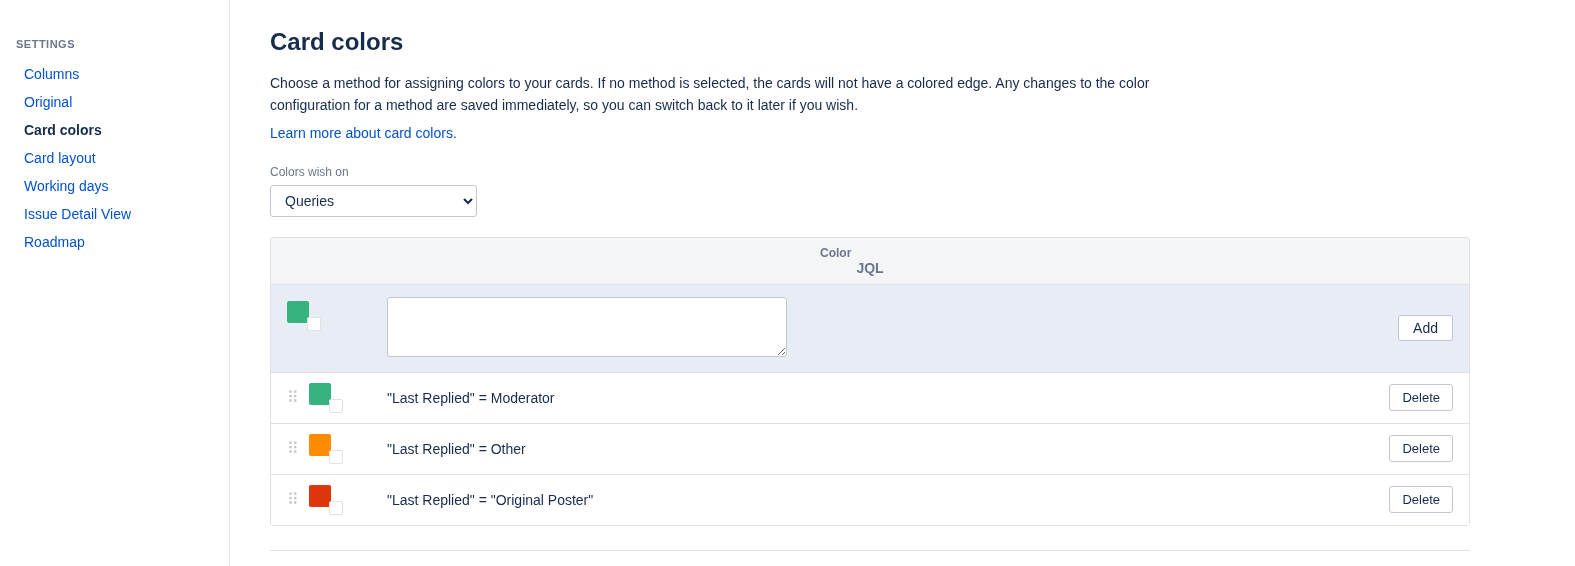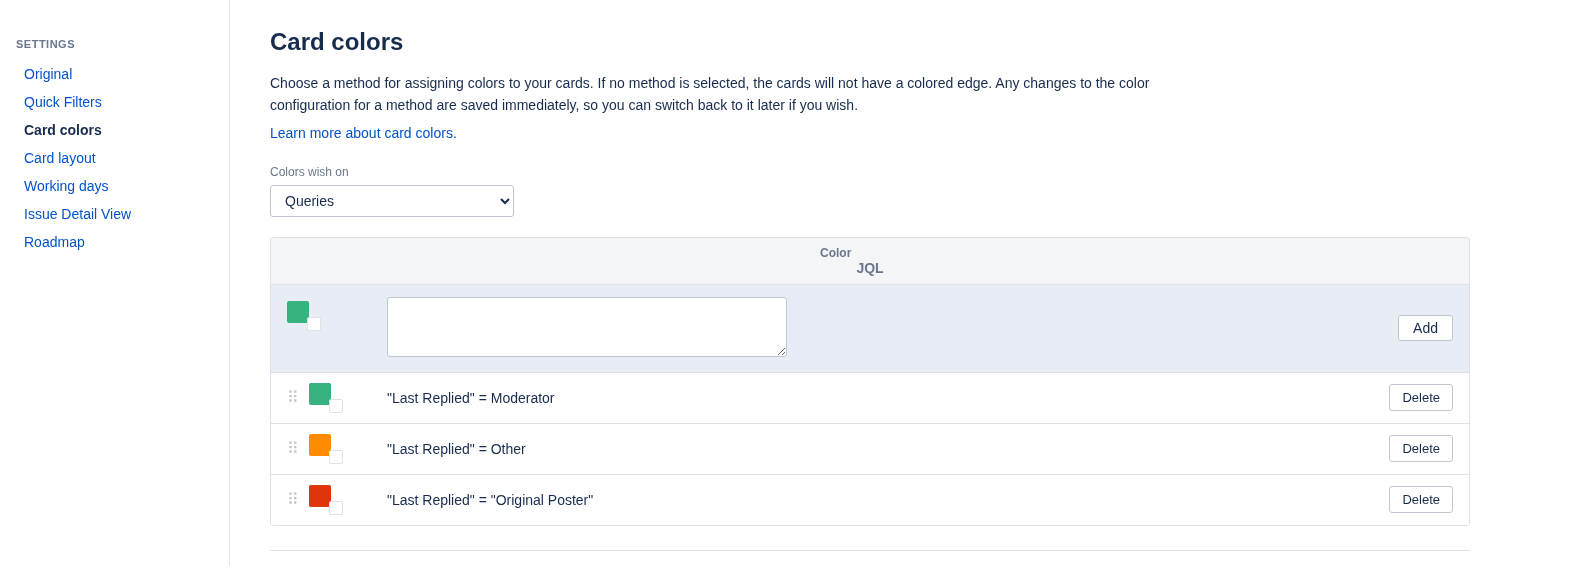--- a/index.html
+++ b/index.html
@@ -67,21 +67,21 @@
       display: inline-block;
       margin-bottom: 24px;
     }
     .colors-based-on-label {
       font-size: 12px;
       color: #6b778c;
       margin-bottom: 6px;
       font-weight: 500;
     }
     .dropdown-select {
-      width: 244px;
+      width: 207px;
       padding: 6px 10px;
       border: 1px solid #c1c7d0;
       border-radius: 3px;
       font-size: 14px;
       color: #172b4d;
       background: #fff;
       appearance: auto;
       margin-bottom: 20px;
       cursor: pointer;
     }
@@ -221,22 +221,22 @@
       border-top: 1px solid #dfe1e6;
       max-width: 1200px;
     }
   </style>
 </head>
 <body>
 
 <nav class="sidebar">
   <div class="sidebar-heading">SETTINGS</div>
 
+  <a class="sidebar-item">Columns</a>
   <a class="sidebar-item">Original</a>
-  <a class="sidebar-item">Quick Filters</a>
   <a class="sidebar-item active">Card colors</a>
   <a class="sidebar-item">Card layout</a>
   <a class="sidebar-item">Working days</a>
   <a class="sidebar-item">Issue Detail View</a>
   <a class="sidebar-item">Roadmap</a>
 </nav>
 
 <main class="main-content">
   <h1 class="page-title">Card colors</h1>
 

